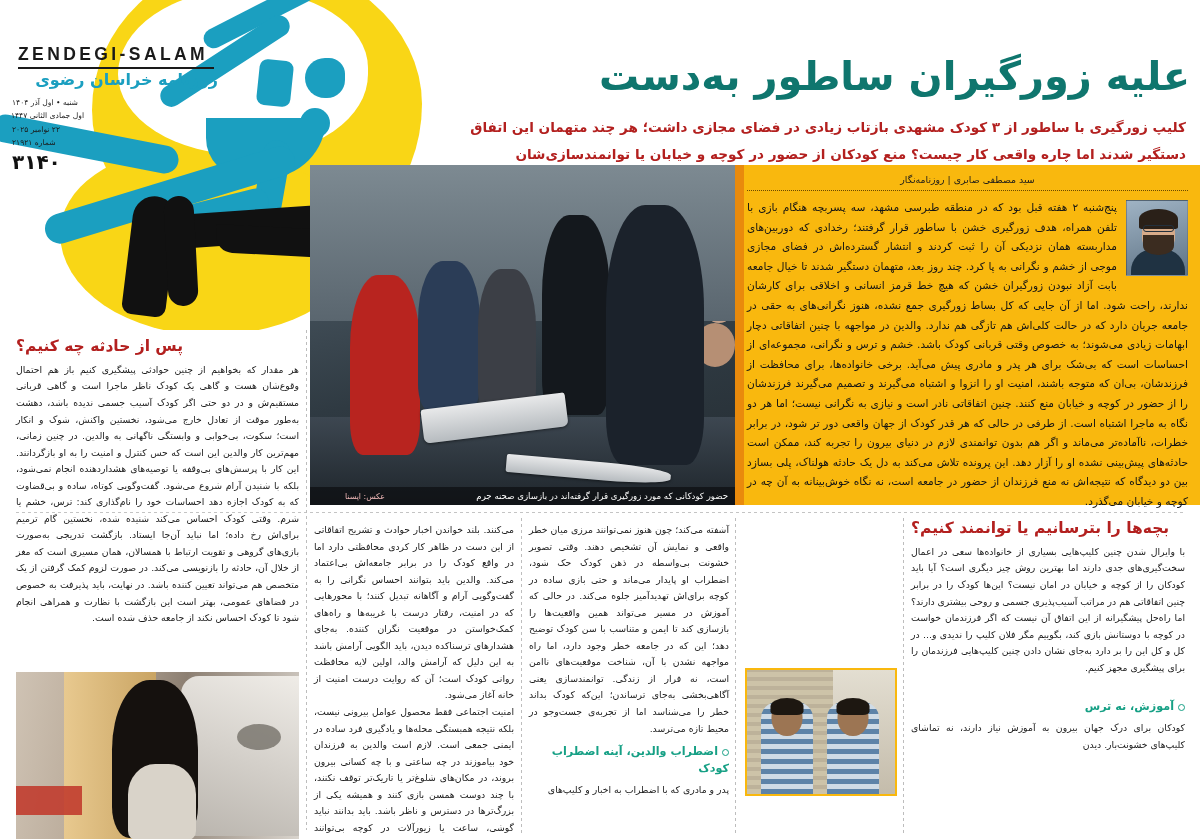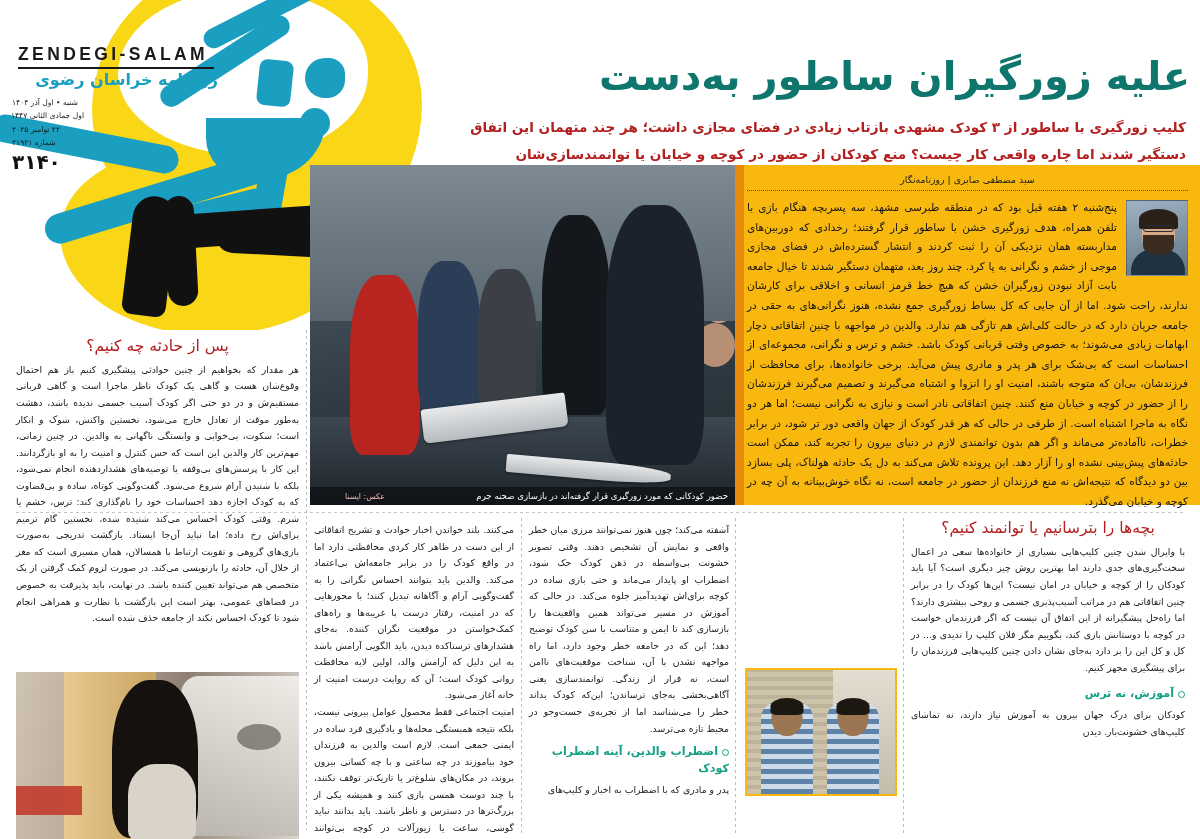--- a/index.html
+++ b/index.html
@@ -198,22 +198,22 @@
   .col {
     position: absolute;
     font-size: 9.3px; line-height: 1.78; color: #1a1a1a;
     text-align: justify; direction: rtl;
   }
   .col-sep {
     position: absolute; width: 1px;
     background: repeating-linear-gradient(180deg,#bdbdbd 0 3px, transparent 3px 6px);
   }
   .hl-red {
-    font-size: 15.5px; font-weight: 400; color: #b3201f;
-    text-align: center; line-height: 1.35; margin-bottom: 5px;
+    font-size: 15.5px; font-weight: 700; color: #b3201f;
+    text-align: left; line-height: 1.35; margin-bottom: 5px;
   }
   .hl-green {
     font-size: 11.2px; font-weight: 700; color: #16a085;
     text-align: right; line-height: 1.5; margin: 7px 0 4px 0;
   }
   .bullet-dot {
     display: inline-block; width: 7px; height: 7px;
     border: 1.6px solid #16a085; border-radius: 50%;
     margin-left: 4px; vertical-align: middle;
   }
@@ -395,19 +395,19 @@
     </div>
     <div class="sp-man" style="left:80px;">
       <div class="sp-man-head"></div>
       <div class="sp-man-hair"></div>
     </div>
   </div>
 
   <div class="col" style="left:911px; top:518px; width:274px; height:316px;">
     <div class="hl-red">بچه‌ها را بترسانیم یا توانمند کنیم؟</div>
     <div>با وایرال شدن چنین کلیپ‌هایی بسیاری از خانواده‌ها سعی در اعمال سخت‌گیری‌های جدی دارند اما بهترین روش چیز دیگری است؟ آیا باید کودکان را از کوچه و خیابان در امان نیست؟ این‌ها کودک را در برابر چنین اتفاقاتی هم در مراتب آسیب‌پذیری جسمی و روحی بیشتری دارند؟ اما راه‌حل پیشگیرانه از این اتفاق آن نیست که اگر فرزندمان خواست در کوچه با دوستانش بازی کند، بگوییم مگر فلان کلیپ را ندیدی و... در کل و کل این را بر دارد به‌جای نشان دادن چنین کلیپ‌هایی فرزندمان را برای پیشگیری مجهز کنیم.</div>
-    <div class="hl-green" style="text-align:right; margin-top:10px;">
+    <div class="hl-green" style="text-align:right; margin-top:23px;">
       <span class="bullet-dot"></span><span>آموزش، نه ترس</span>
     </div>
     <div>کودکان برای درک جهان بیرون به آموزش نیاز دارند، نه تماشای کلیپ‌های خشونت‌بار. دیدن</div>
   </div>
 
 </div>
 
 </body></html>

